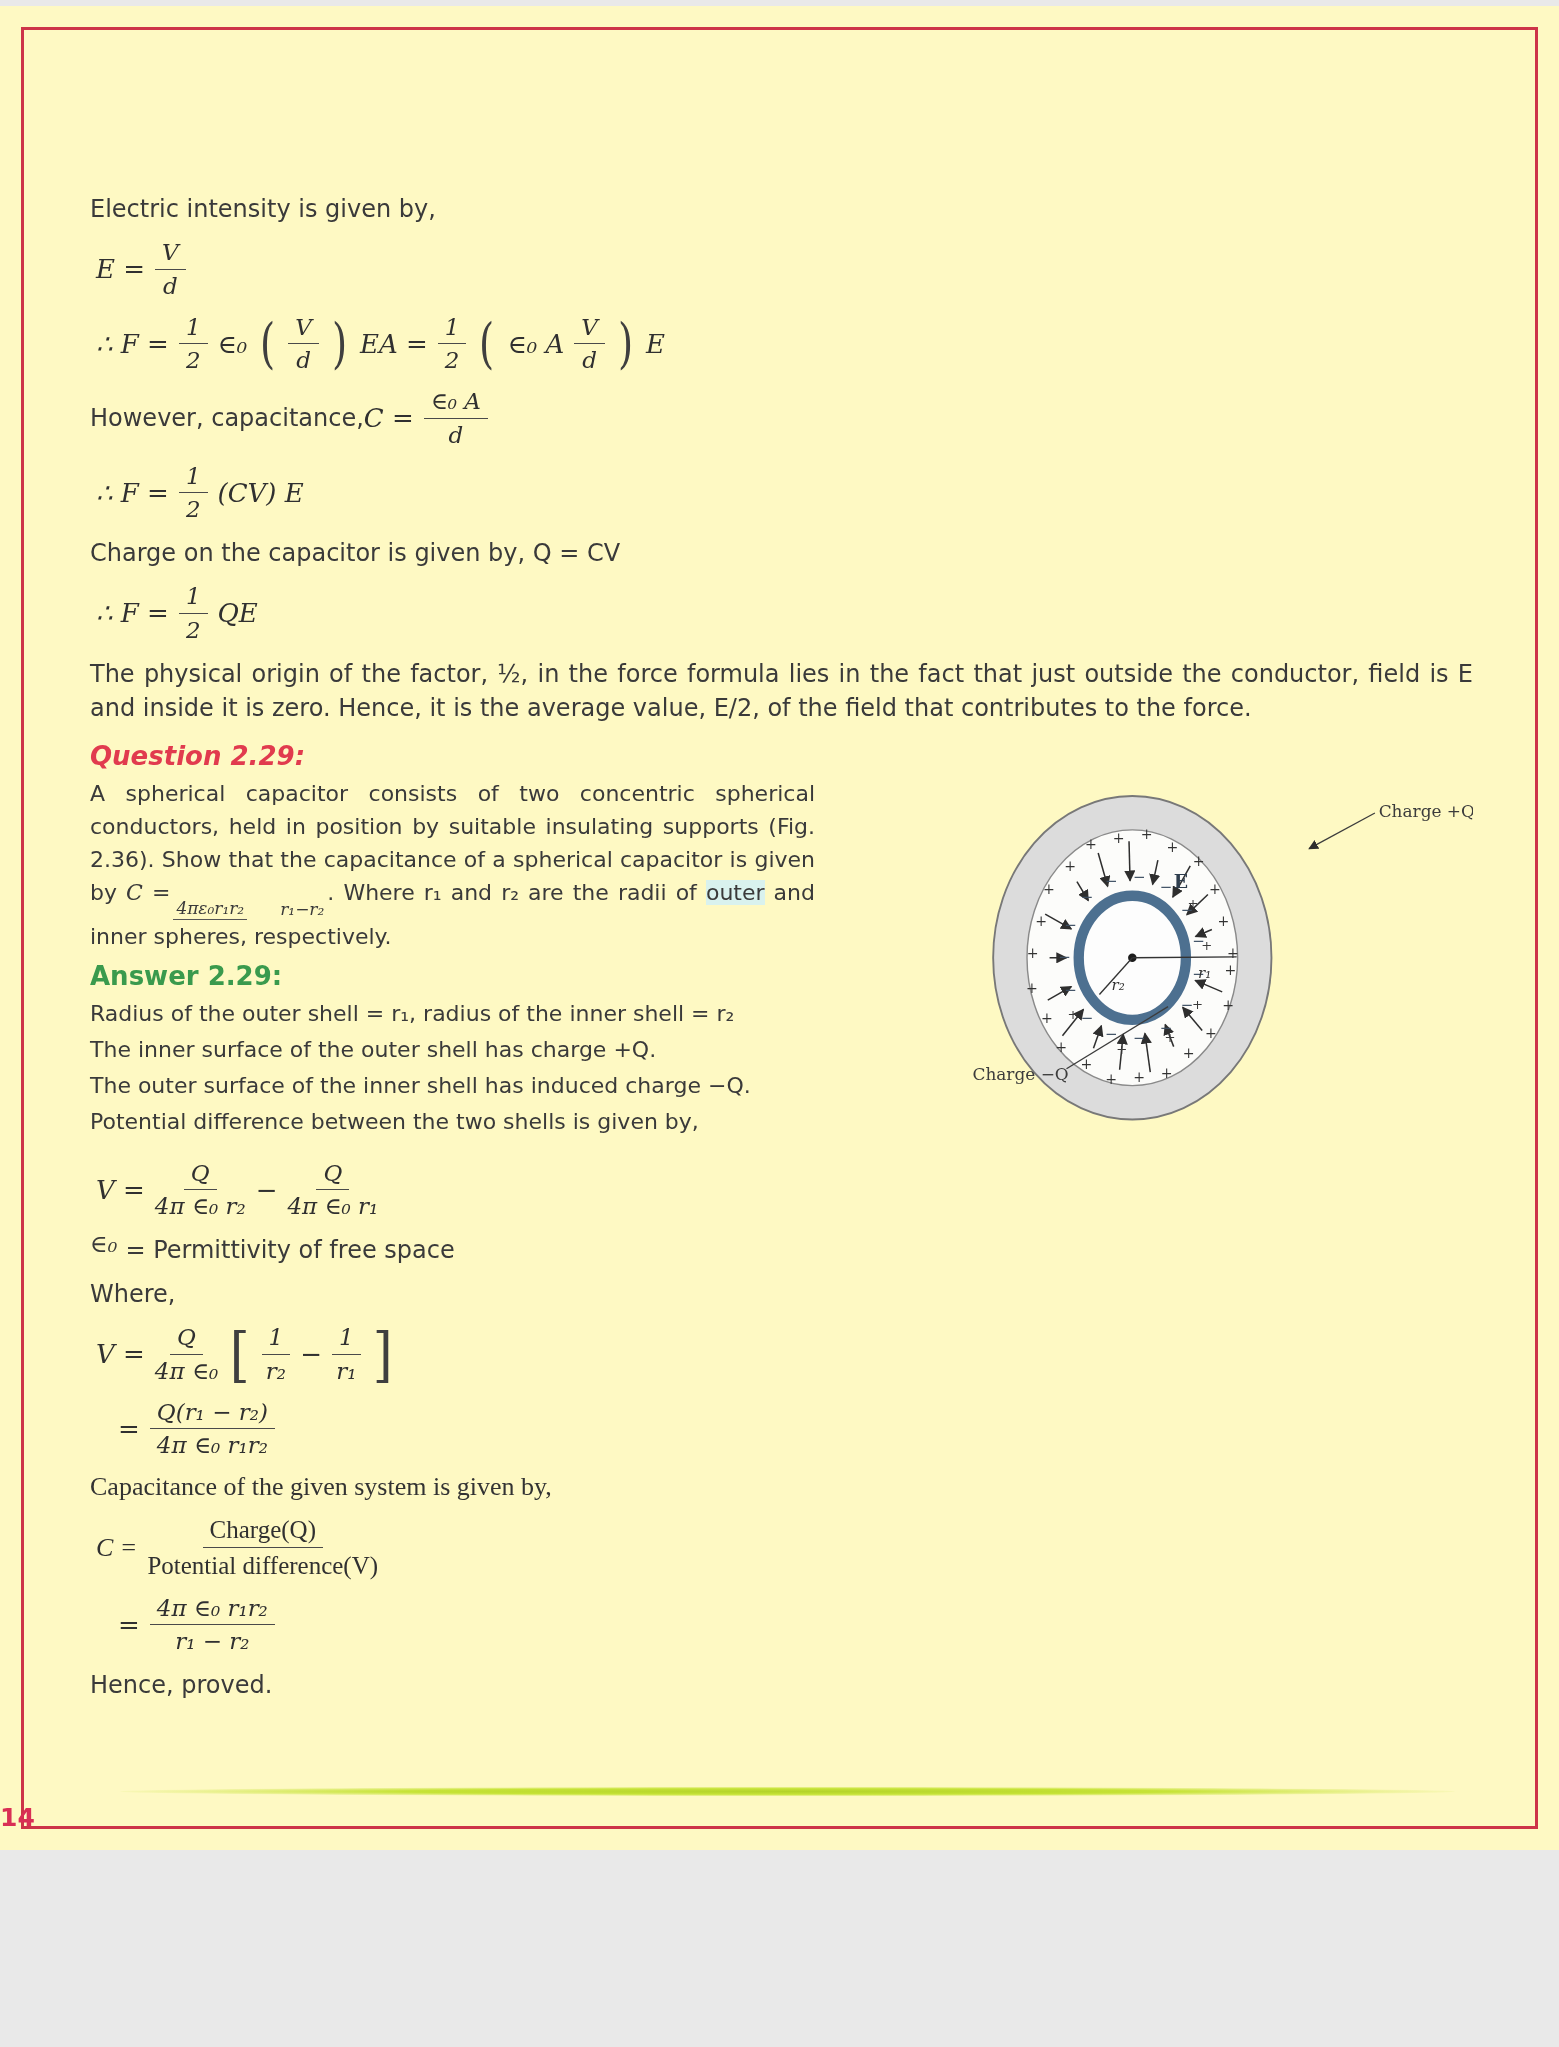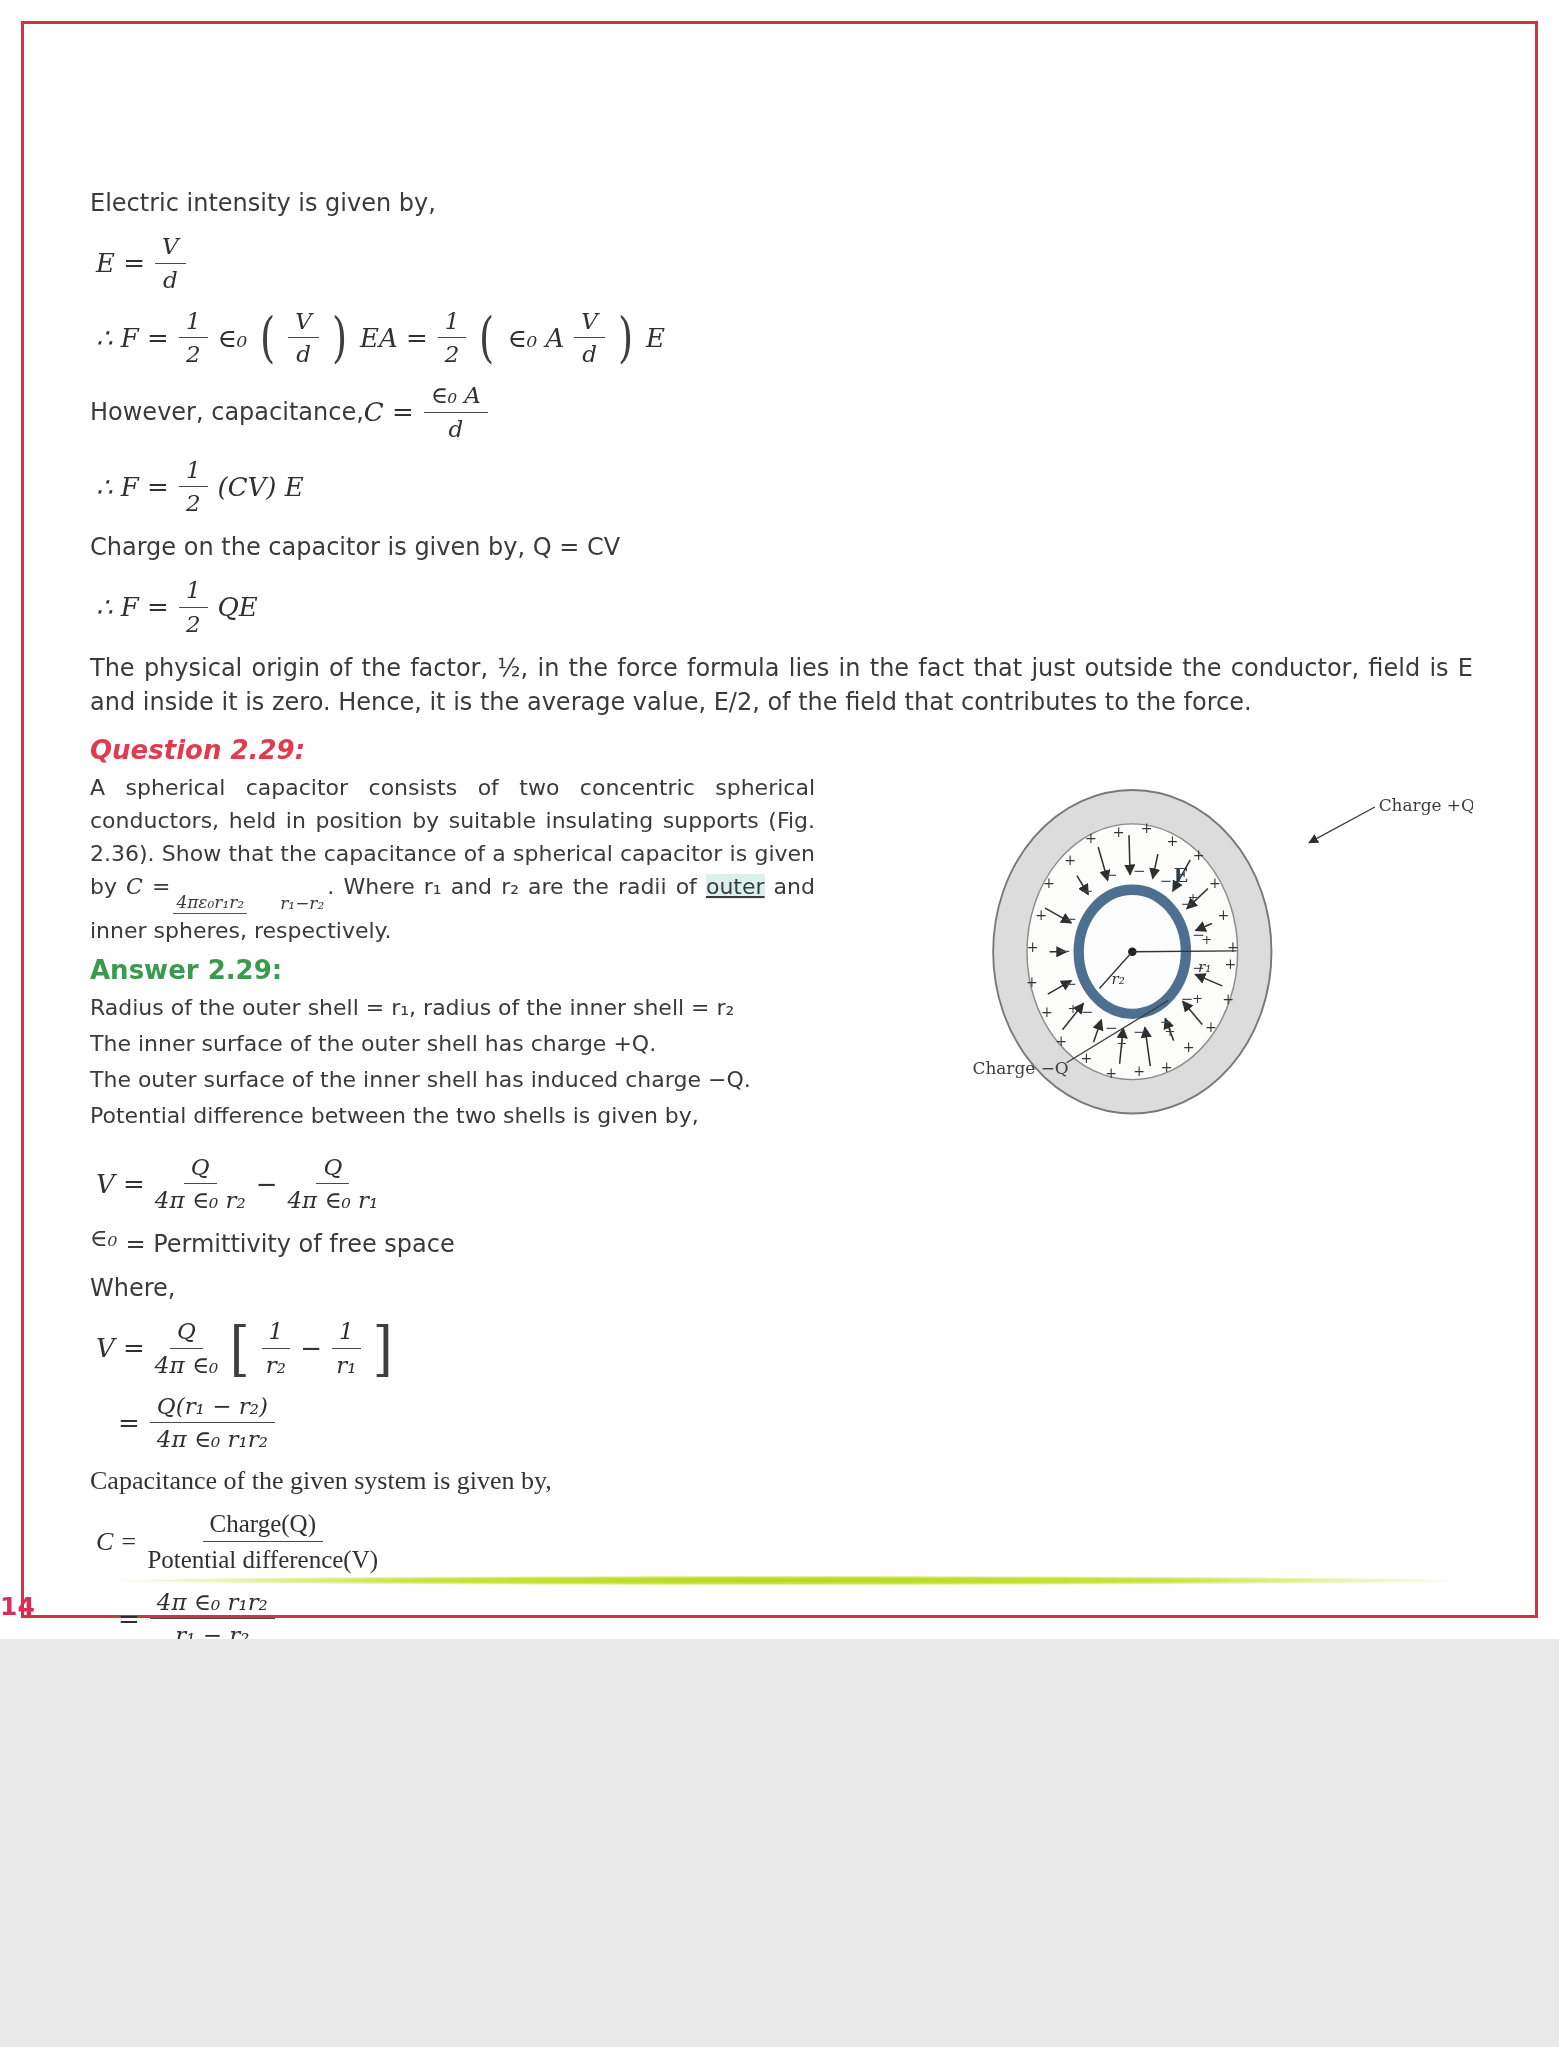--- a/index.html
+++ b/index.html
@@ -1,18 +1,18 @@
 <!DOCTYPE html>
 <html style="--border-red: #cd3448; --question-red: #e13b4e; --answer-green: #3a9a4d; --page-number-red: #d92f55; --lime-accent: #c6e337; --highlight-cyan: #d9f2ee; --ring-blue: #4d7090;"><head>
 <meta charset="utf-8">
 <style>
   html,body{margin:0;padding:0;background:#e9e9e9;}
   .page{
-    position:relative; width:1559px; height:1639px; margin:0 auto;
-    background:#ffffff; overflow:hidden;
+    position:relative; width:1559px; height:1844px; margin:6px auto;
+    background:#fef9c3; overflow:hidden;
     font-family:"DejaVu Sans", sans-serif; color:#3a3a3a;
   }
   .border-frame{
     position:absolute; inset:21px; border:3px solid var(--border-red,#cd3448);
     pointer-events:none;
   }
   .content{ position:relative; padding:186px 86px 0 90px; }
 
   .btxt{ font-size:24px; line-height:34px; color:#3a3a3a; margin:0; }
   .jtxt{ text-align:justify; }
@@ -41,21 +41,21 @@
   .qa-row{ display:flex; gap:18px; align-items:flex-start; margin-bottom:2px; }
   .qa-left{ width:752px; }
   .qa-left .btxt{ font-size:22px; line-height:33px; }
   .qa-left p{ margin:0 0 3px; }
   .fig{ width:640px; flex:none; margin-top:4px; }
 
   .ifrac{ display:inline-flex; flex-direction:row; align-items:center;
           vertical-align:-14px; font-family:"DejaVu Serif",serif; font-style:italic;
           font-size:17px; line-height:1.15; margin:0 3px;gap:33px; }
   .ifrac .num{ border-bottom:1.3px solid #555; padding:0 3px 1px; }
-  .hl{ background:var(--highlight-cyan,#d9f2ee);text-decoration:underline; }
+  .hl{ background:var(--highlight-cyan,#d9f2ee); }
 
   .serif-line{ font-family:"Liberation Serif", serif; font-size:26px; color:#333;
                margin:10px 0 4px; }
   .eq.upright{ font-style:normal; font-family:"Liberation Serif", serif; }
   .perm{ margin:6px 0 10px; }
   .perm .eps{ font-family:"DejaVu Serif",serif; font-style:italic;
               position:relative; top:-6px; margin-right:8px; }
 
   .lime{
     position:absolute; left:120px; right:104px; bottom:54px; height:9px;

